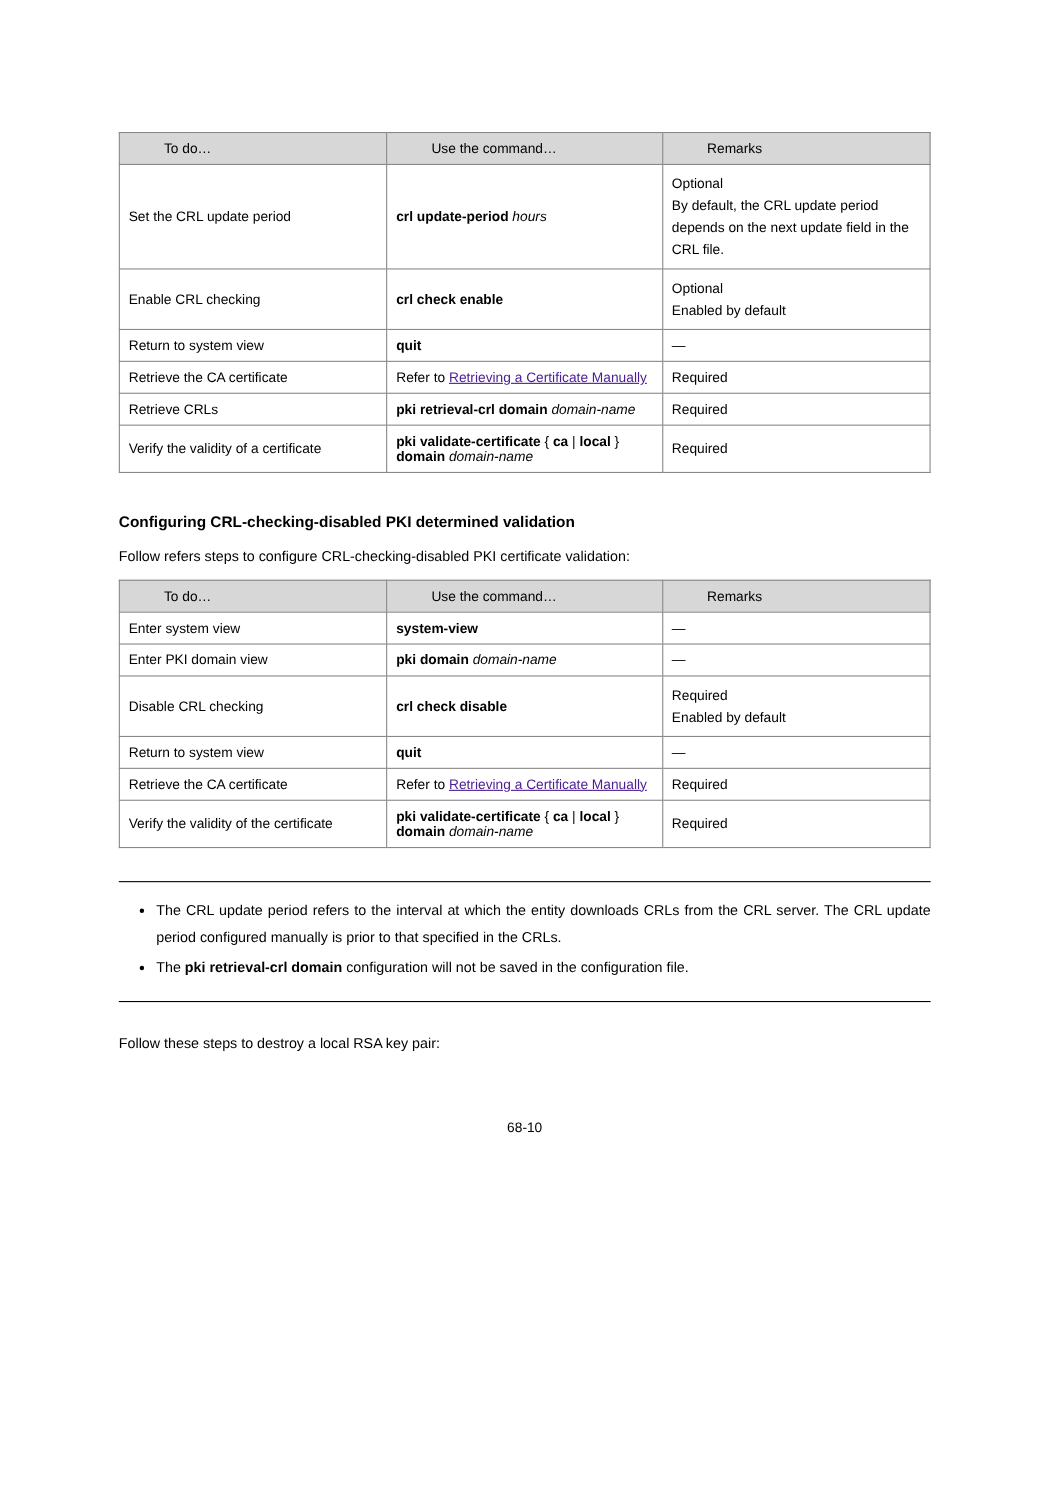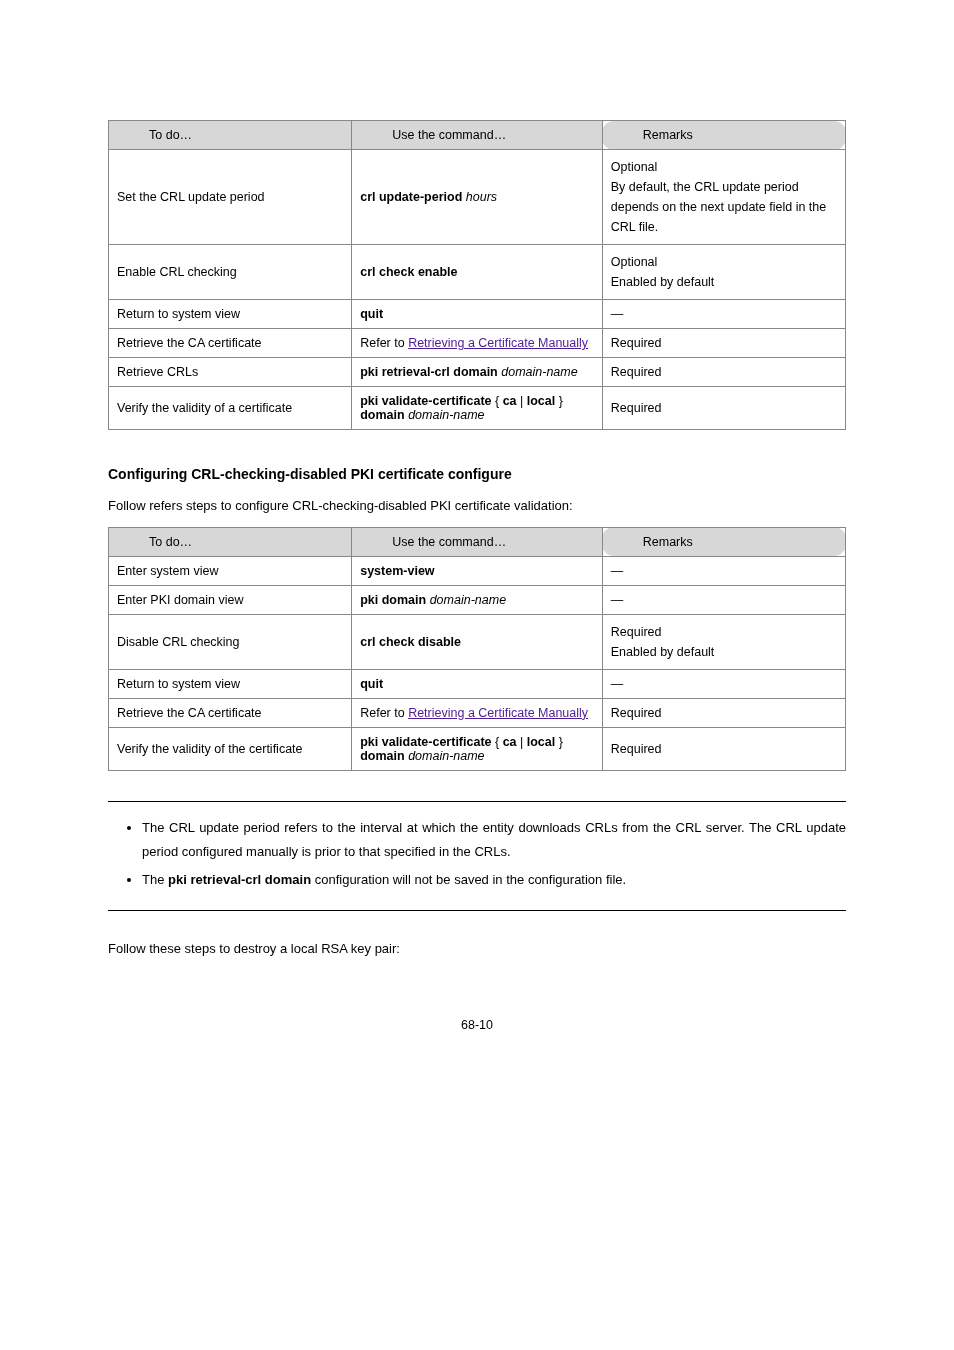--- a/index.html
+++ b/index.html
@@ -16,21 +16,21 @@
   .note-block { border-top: 1.5px solid #000; border-bottom: 1.5px solid #000; margin: 30px 0 26px 0; padding: 10px 0 14px 0; }
   .note-head { display: flex; align-items: center; gap: 6px; margin-bottom: 6px; }
   .note-head .lbl { font-size: 14px; font-weight: bold; }
   .note-icon { display: inline-block; }
   .bullets { list-style: disc; padding-left: 34px; font-size: 13px; line-height: 1.85; text-align: justify; }
   .bullets li { margin: 4px 0; }
   .h2 { font-size: 18px; font-weight: bold; margin: 36px 0 18px 0; }
   .pgnum { text-align: center; font-size: 12.5px; margin-top: 56px; }
   .col1 { width: 33%; }
   .col2 { width: 34%; }
-  .col3 { width: 33%; border-radius: 12px; }
+  .col3 { width: 33%; }
 </style>
 </head>
 <body>
 
 <div class="page">
 
   <table>
     <thead>
       <tr>
         <th class="col1">To do…</th>
@@ -71,21 +71,21 @@
         <td>Required</td>
       </tr>
       <tr>
         <td>Verify the validity of a certificate</td>
         <td><span class="bold">pki validate-certificate</span> { <span class="bold">ca</span> | <span class="bold">local</span> } <span class="bold">domain</span> <i>domain-name</i></td>
         <td>Required</td>
       </tr>
     </tbody>
   </table>
 
-  <div class="section-title">Configuring CRL-checking-disabled PKI certificate configure</div>
+  <div class="section-title">Configuring CRL-checking-disabled PKI determined validation</div>
   <p class="para">Follow refers steps to configure CRL-checking-disabled PKI certificate validation:</p>
 
   <table>
     <thead>
       <tr>
         <th class="col1">To do…</th>
         <th class="col2">Use the command…</th>
         <th class="col3">Remarks</th>
       </tr>
     </thead>

